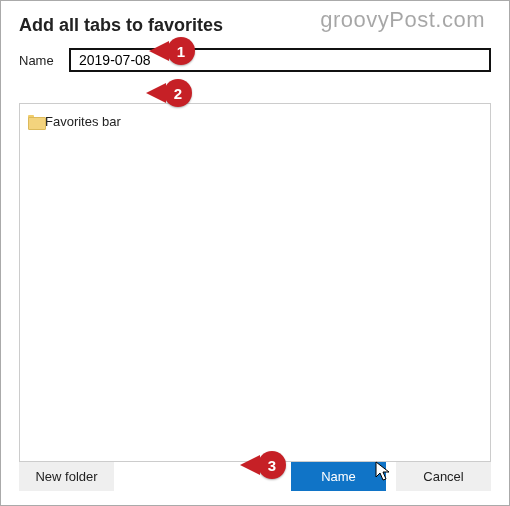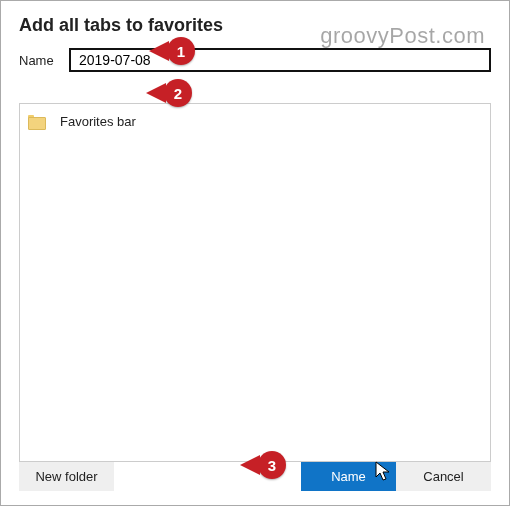--- a/index.html
+++ b/index.html
@@ -45,21 +45,21 @@
       flex: 1;
       border: 1px solid #ccc;
       padding: 8px 6px;
       overflow: auto;
       background: #fff;
     }
     .folder-item {
       display: flex;
       align-items: center;
       padding: 2px 2px;
-      gap: 16px;
+      gap: 1px;
       cursor: default;
     }
     .folder-icon {
       width: 16px;
       height: 13px;
       position: relative;
     }
     .folder-icon::before {
       content: "";
       position: absolute;
@@ -73,20 +73,21 @@
       position: absolute;
       top: 2px; left: 0;
       width: 16px; height: 11px;
       background: #f3d37d;
       border: 1px solid #dcb95a;
       border-radius: 1px;
     }
     .button-row {
       display: flex;
       align-items: center;
+      gap: 10px;
     }
     .spacer { flex: 1; }
     .btn {
       min-width: 95px;
       padding: 7px 14px;
       font-size: 13px;
       font-family: inherit;
       border: none;
       background: #efefef;
       color: #222;
@@ -122,21 +123,21 @@
       left: -18px;
       top: 50%;
       transform: translateY(-50%);
       width: 0; height: 0;
       border-top: 10px solid transparent;
       border-bottom: 10px solid transparent;
       border-right: 20px solid #c62026;
     }
     .watermark {
       position: absolute;
-      top: 22px;
+      top: 6px;
       right: 24px;
       color: rgba(0,0,0,0.35);
       font-size: 22px;
       font-weight: 500;
       letter-spacing: 0.5px;
       z-index: 20;
       pointer-events: none;
       font-family: Arial, sans-serif;
     }
     .cursor {

